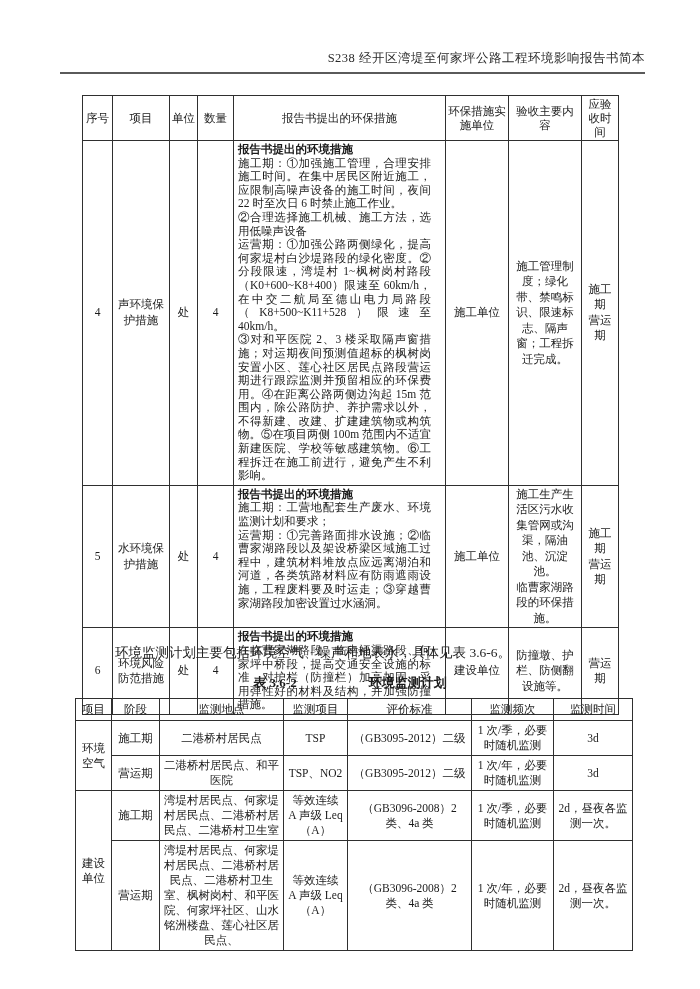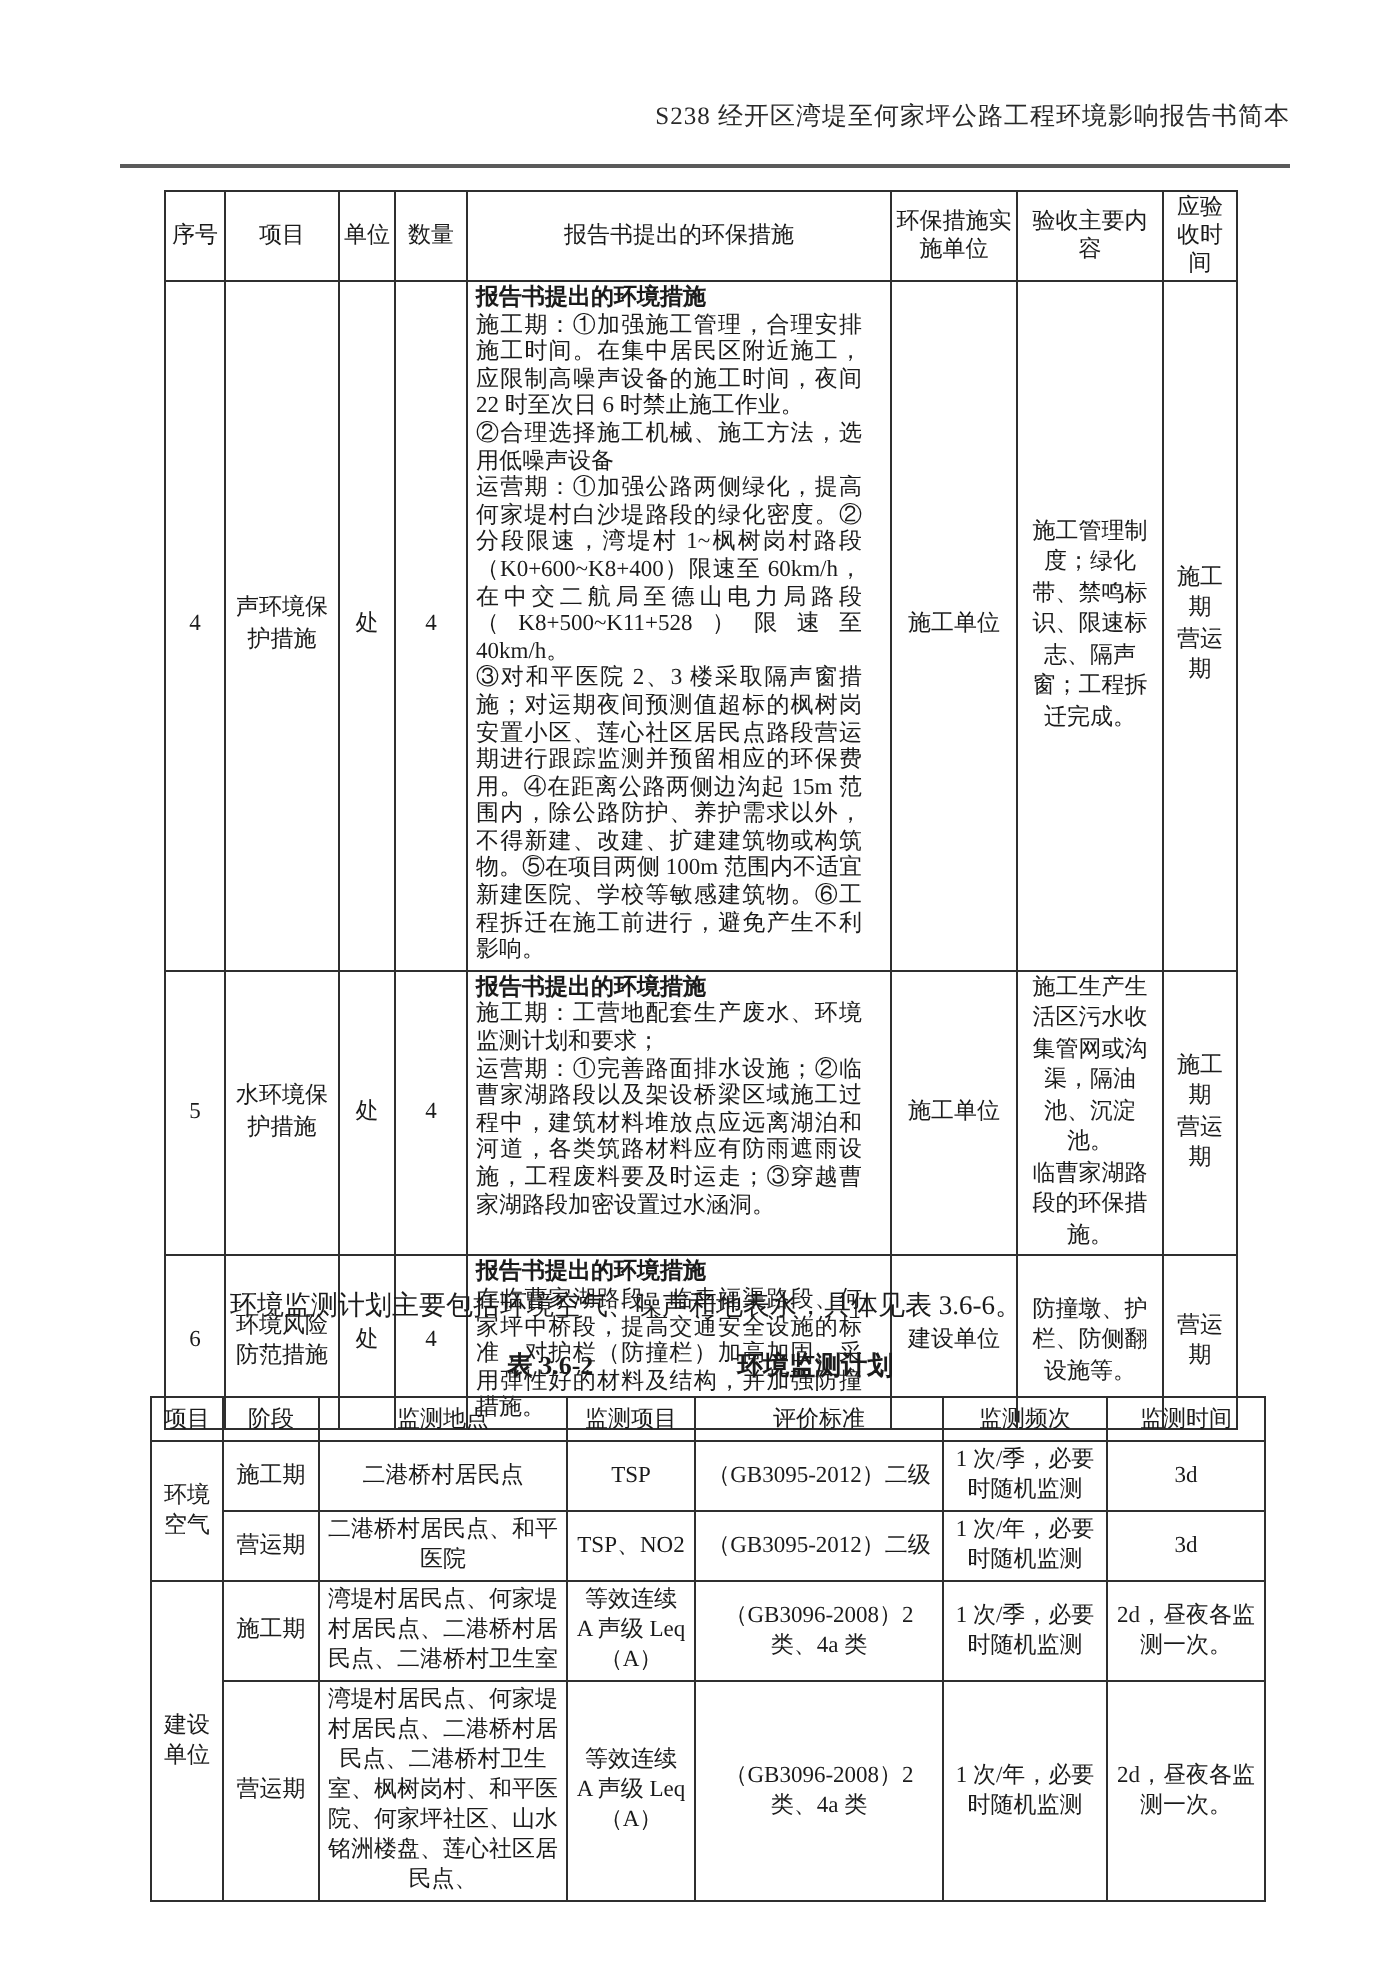--- a/index.html
+++ b/index.html
@@ -4,21 +4,21 @@
 <style>
   html,body{margin:0;padding:0;background:#ffffff;}
   .page{
     position:relative;width:700px;height:989px;margin:0 auto;background:#ffffff;
     font-family:"Liberation Serif","DejaVu Serif",serif;color:#1b1b1b;overflow:hidden;
   }
   
   .doc-header{
     position:absolute;top:50px;left:60px;right:55px;
     text-align:right;font-size:12.5px;letter-spacing:.5px;
-    padding-bottom:15px;border-bottom:2.5px solid #5a5a5a;color:#2a2a2a;
+    padding-bottom:5px;border-bottom:2.5px solid #5a5a5a;color:#2a2a2a;
   }
   
   table{border-collapse:collapse;table-layout:fixed;}
   th,td{border:1px solid #2f2f2f;padding:1px 2px;font-weight:normal;}
   .c{text-align:center;vertical-align:middle;line-height:15.5px;margin-top:25px;}
   .pre{white-space:pre-line;}
   .t1{position:absolute;top:95px;left:82px;width:536px;font-size:11.5px;}
   .t1 thead tr{height:30px;}
   .t1 th{text-align:center;vertical-align:middle;line-height:14px;}
   .measures{vertical-align:top;text-align:justify;padding:2px 14px 2px 4px;line-height:13.6px;}

